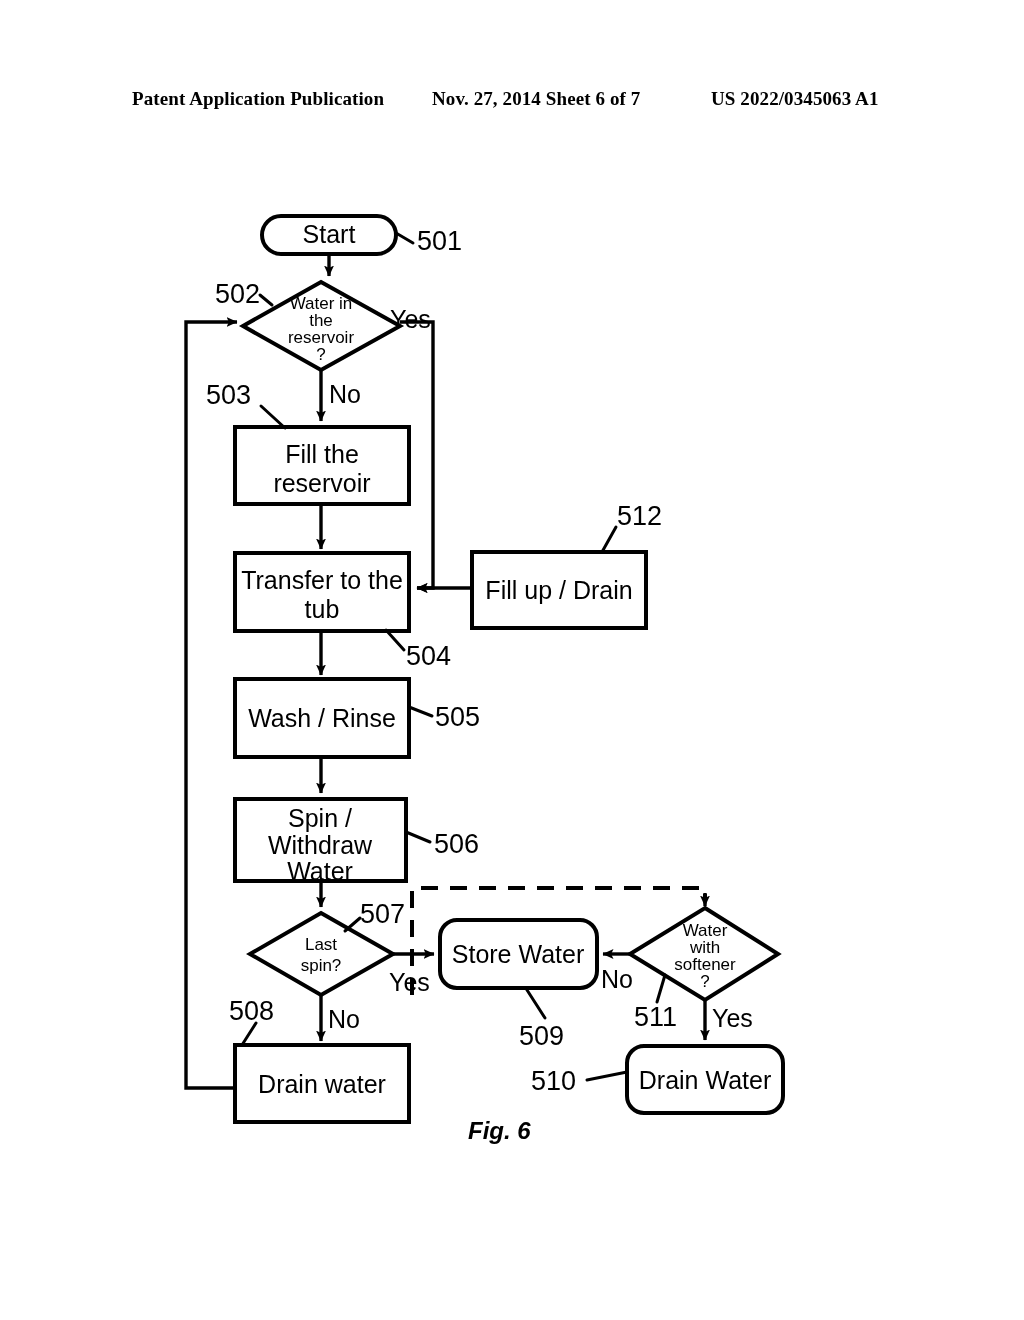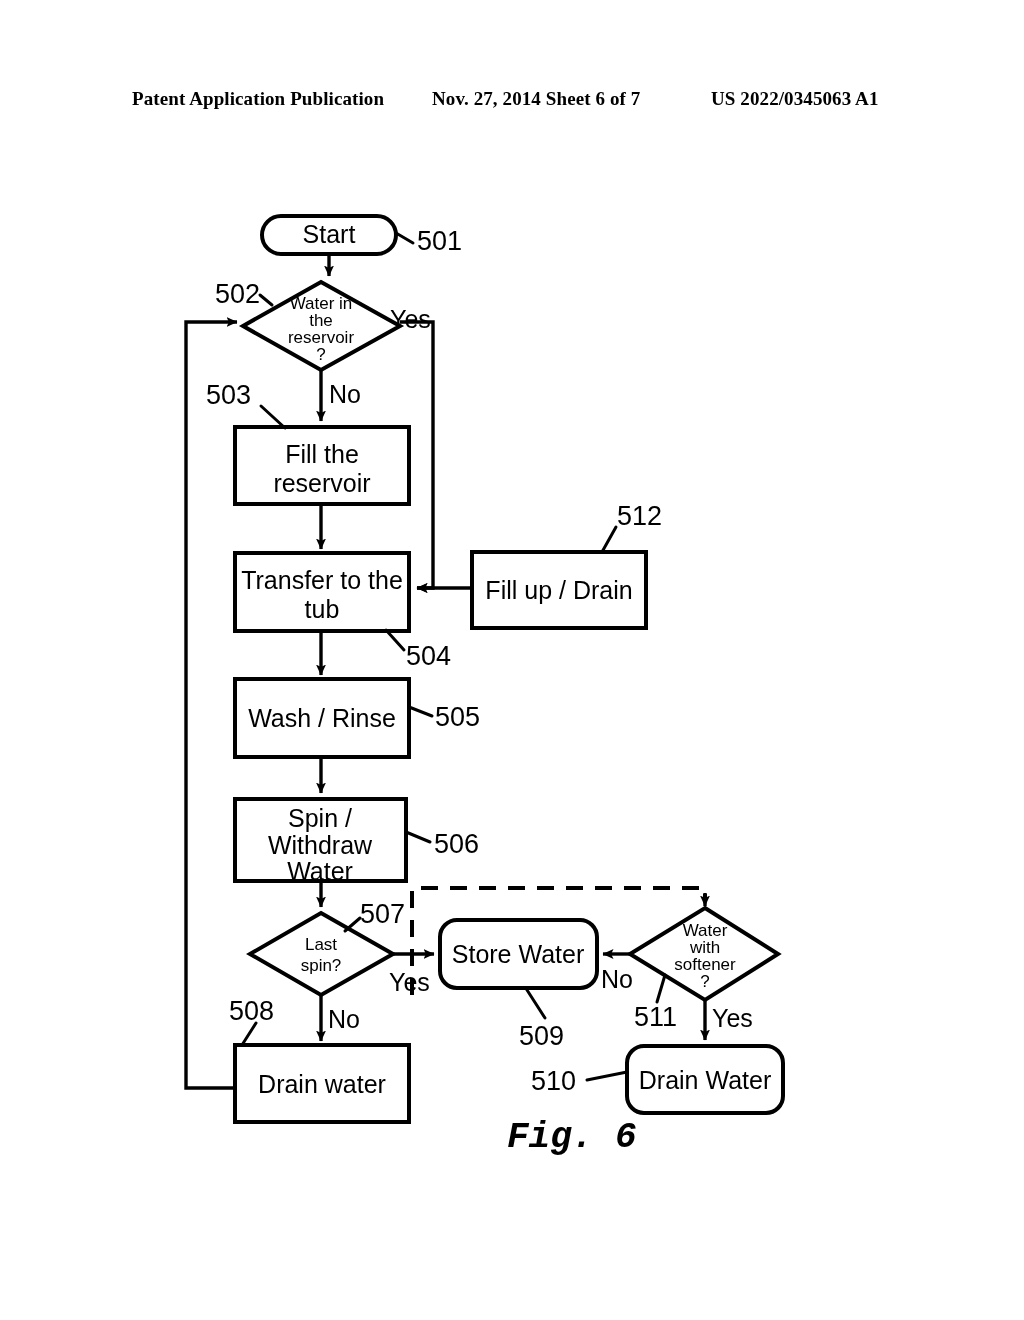--- a/index.html
+++ b/index.html
@@ -38,25 +38,24 @@
   }
   .pub-header .h-left   { position: absolute; left: 128px;  top: 0; }
   .pub-header .h-mid    { position: absolute; left: 428px;  top: 0; font-family: Liberation Serif, serif; }
   .pub-header .h-right  { position: absolute; left: 707px;  top: 0; }
 
   
   .fig-caption {
     position: absolute;
     left: 468px;
     top: 1117px;
-    font-family: Liberation Mono, monospace;
+    font-family: Liberation Sans, sans-serif;
     font-style: italic;
     font-weight: bold;
-    font-size: 36px;
-    margin-left: 39px;
+    font-size: 24px;
   }
 
   
   #flow {
     position: absolute;
     left: 0;
     top: 0;
   }
   .shape {
     fill: #ffffff;

